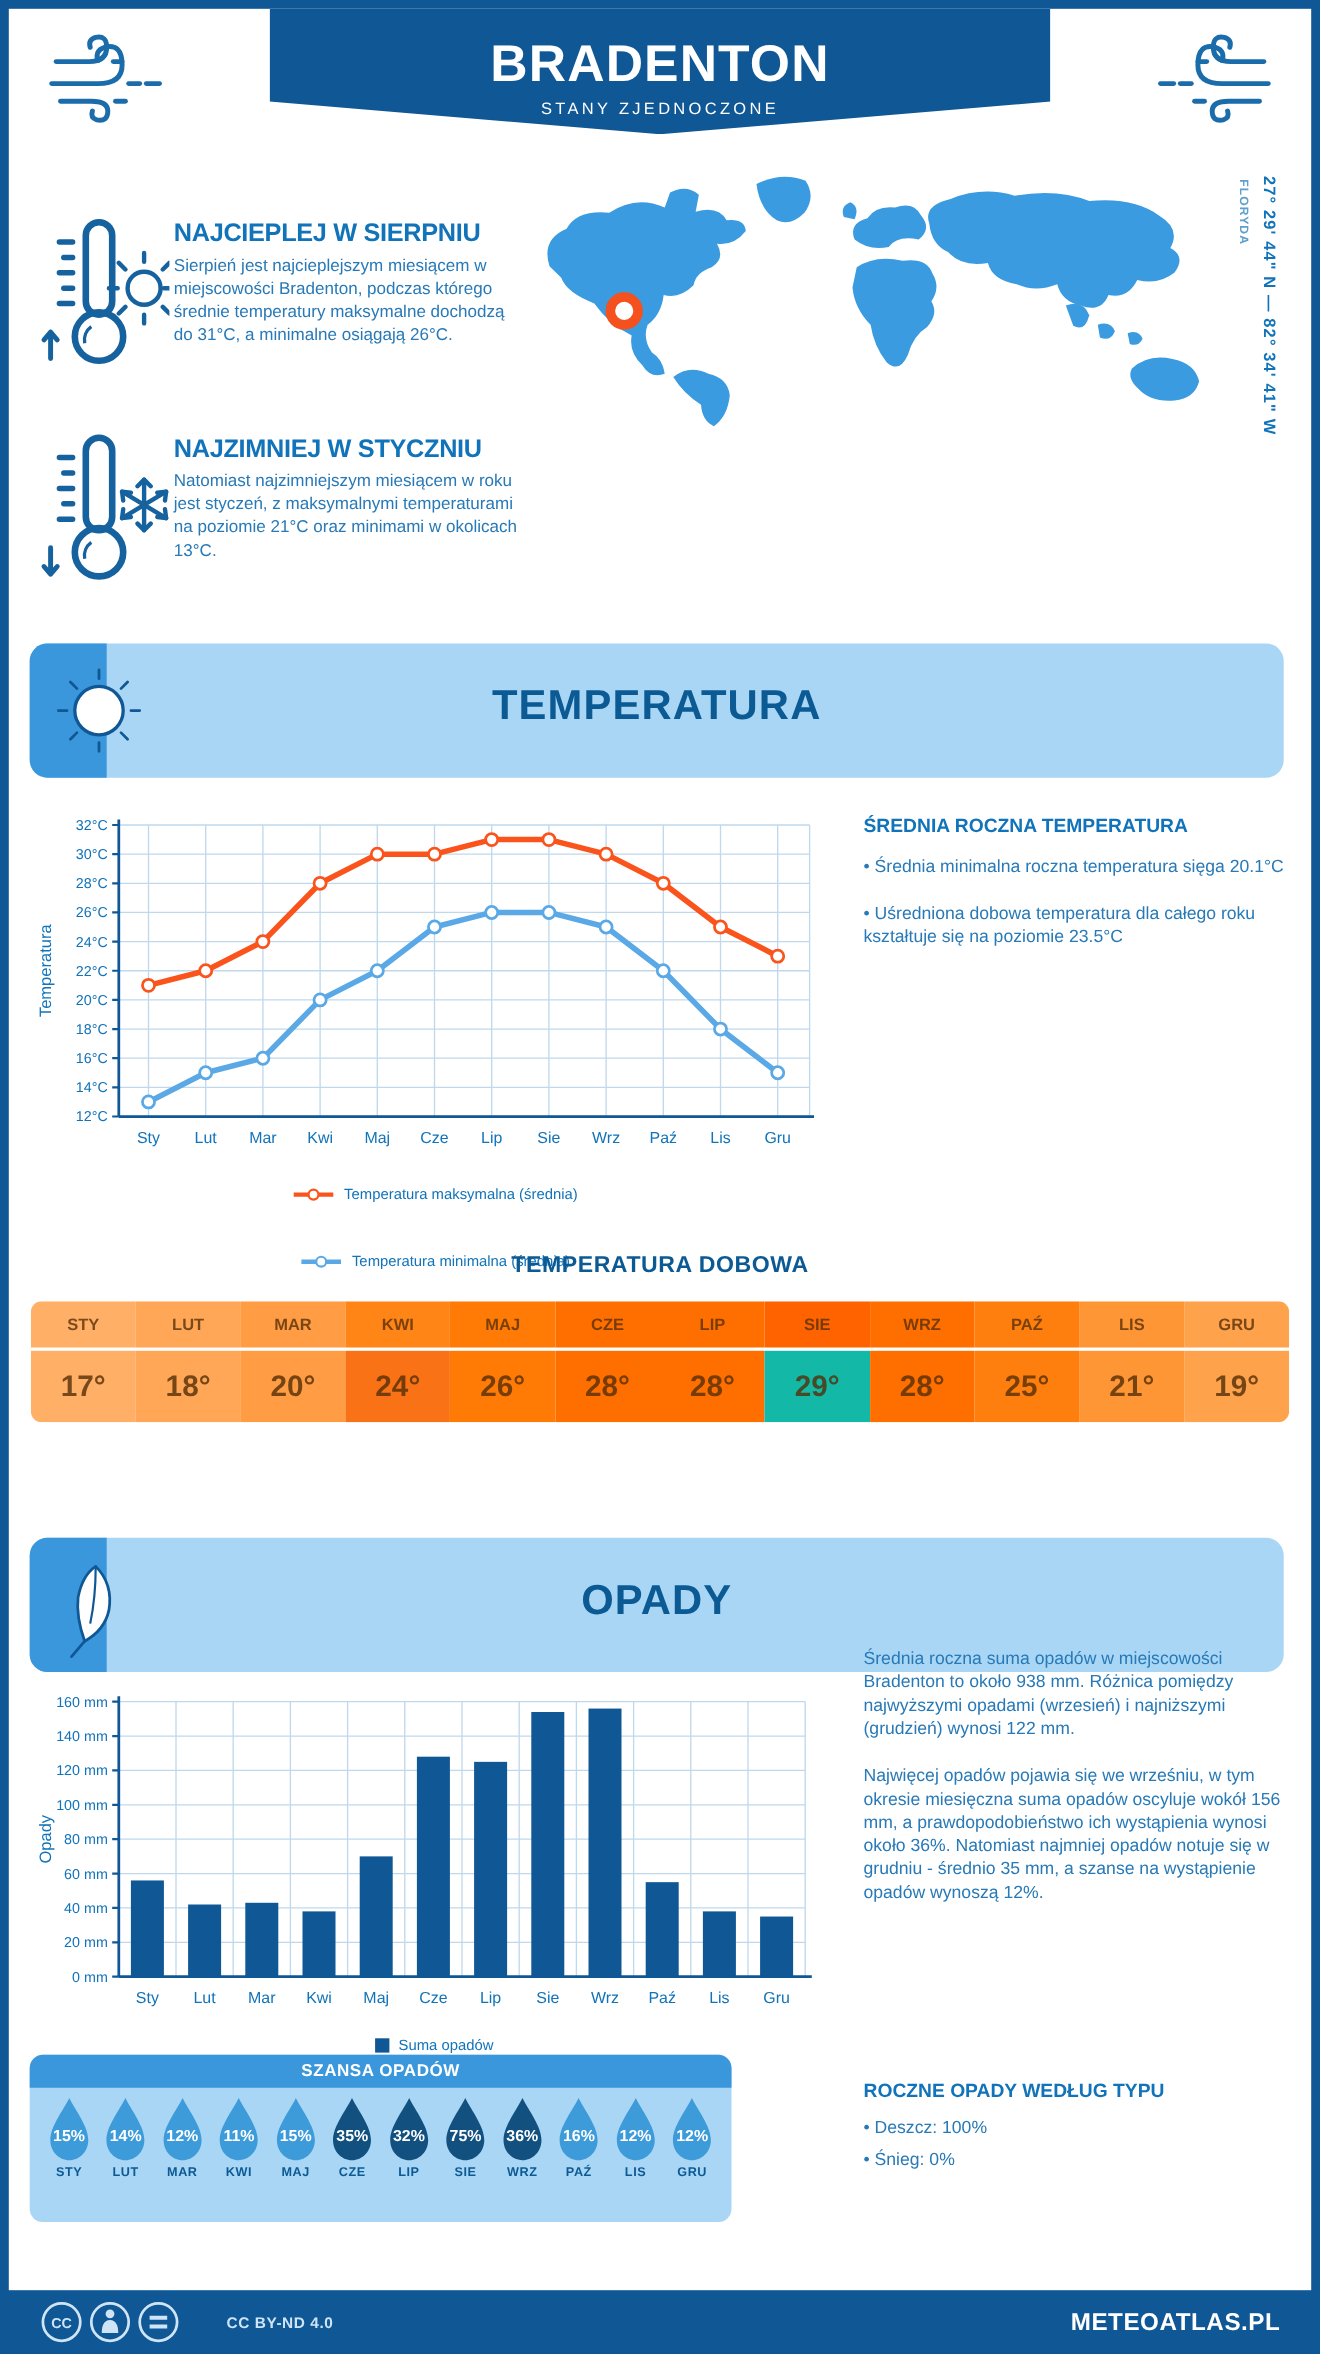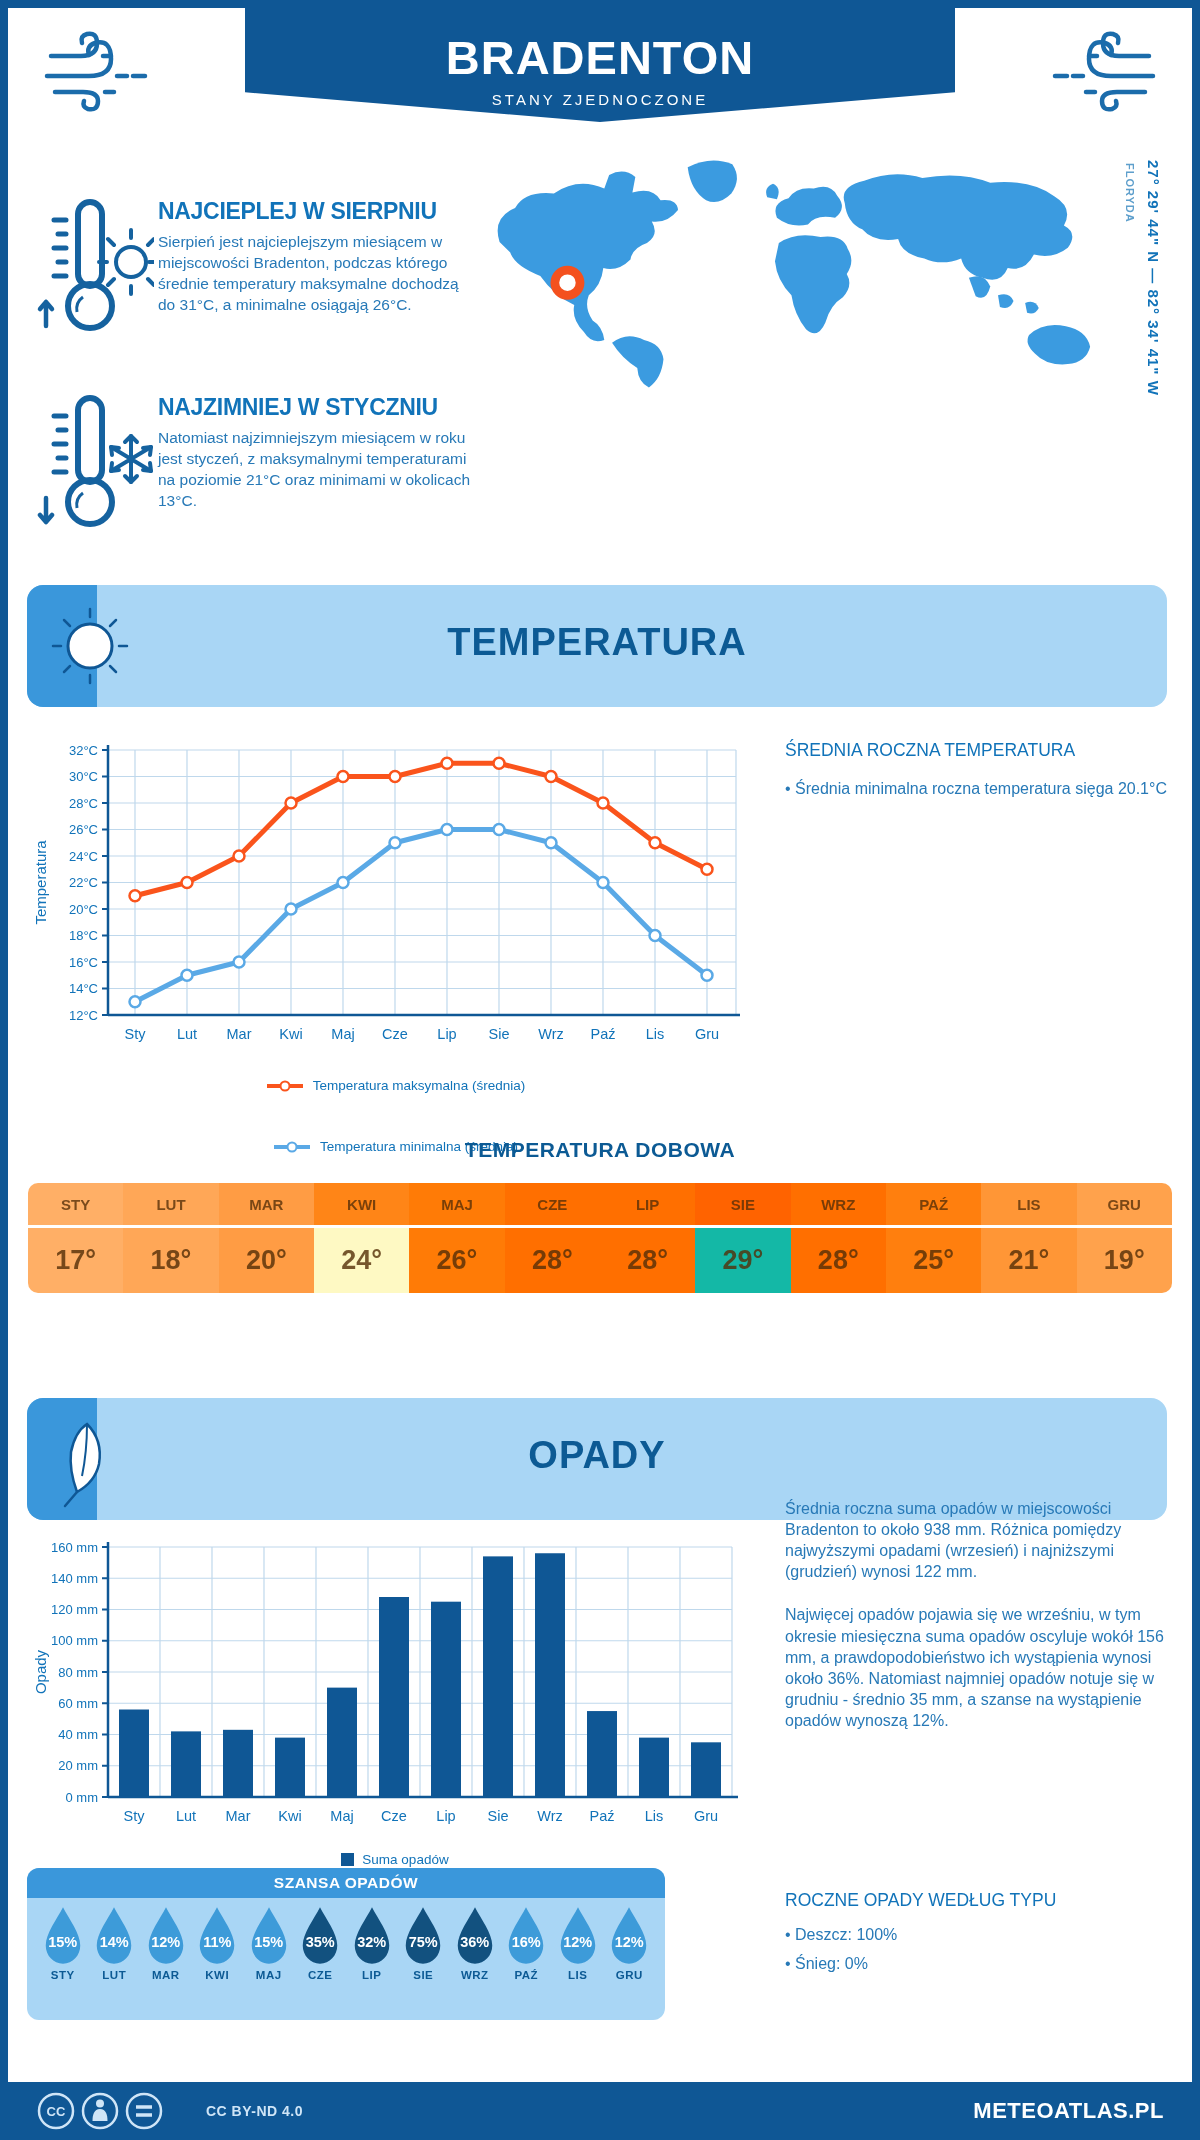--- a/index.html
+++ b/index.html
@@ -25,21 +25,21 @@
   .banner{left:27px;width:1140px;height:122px;background:#A9D6F5;border-radius:16px;}
   .banner .side{position:absolute;left:0;top:0;width:70px;height:122px;background:#3A97DB;
     border-radius:16px 0 0 16px;}
   .banner .btitle{position:absolute;left:0;right:0;top:36px;text-align:center;
     color:#0C5A94;font-size:38px;font-weight:bold;letter-spacing:1px;}
   .banner svg{position:absolute;left:22px;top:20px;}
   
   .legend-row{display:flex;justify-content:center;gap:46px;align-items:center;flex-direction:column;}
   .legend-item{display:flex;align-items:center;gap:8px;color:#1173B9;font-size:13.5px;}
   
-  .panel-title{color:#1173B9;font-size:17.5px;font-weight:normal;}
+  .panel-title{color:#1173B9;font-size:17.5px;font-weight:bold;}
   .panel-text{color:#2779B7;font-size:16px;line-height:1.32;}
   .panel-text p{margin:0 0 21px 0;}
   
   #daily-title,#chance-title{color:#0C5A94;font-weight:bold;}
   #daily-title{left:0;width:1200px;top:1138px;text-align:center;font-size:21px;letter-spacing:.5px;}
   #daily-table{left:28px;top:1183px;width:1144px;height:110px;border-radius:10px;overflow:hidden;
     display:flex;flex-direction:column;}
   #daily-table .row{display:flex;flex:1;}
   #daily-table .row.months{flex:0 0 42px;border-bottom:3px solid #fff;}
   #daily-table .cell{flex:1;display:flex;align-items:center;justify-content:center;}
@@ -256,20 +256,21 @@
       <line x1="2" y1="6" x2="38" y2="6" stroke="#5AA9E6" stroke-width="4"></line>
       <circle cx="20" cy="6" r="4.5" fill="#fff" stroke="#5AA9E6" stroke-width="2"></circle>
       </svg>
       <span>Temperatura minimalna (średnia)</span>
     </div>
   </div>
 
 <div class="abs panel-title" style="left:785px;top:740px;width:390px;">ŚREDNIA ROCZNA TEMPERATURA</div>
 <div class="abs panel-text" style="left:785px;top:778px;width:390px;" id="temp-bullets">
     <p>• Średnia minimalna roczna temperatura sięga 20.1°C</p>
+    <p>• Uśredniona dobowa temperatura dla całego roku kształtuje się na poziomie 23.5°C</p>
   </div>
 
 <div class="abs" id="daily-title">TEMPERATURA DOBOWA</div>
 <div class="abs" id="daily-table">
   <div class="row months">
       <div class="cell" style="background: rgb(255, 175, 102);">STY</div>
       <div class="cell" style="background: rgb(255, 167, 87);">LUT</div>
       <div class="cell" style="background: rgb(255, 156, 68);">MAR</div>
       <div class="cell" style="background: rgb(255, 133, 23);">KWI</div>
       <div class="cell" style="background: rgb(255, 123, 6);">MAJ</div>
@@ -278,21 +279,21 @@
       <div class="cell" style="background: rgb(255, 99, 0);">SIE</div>
       <div class="cell" style="background: rgb(255, 111, 0);">WRZ</div>
       <div class="cell" style="background: rgb(255, 127, 14);">PAŹ</div>
       <div class="cell" style="background: rgb(255, 150, 54);">LIS</div>
       <div class="cell" style="background: rgb(255, 162, 76);">GRU</div>
     </div>
   <div class="row values">
       <div class="cell" style="background: rgb(255, 175, 102);">17°</div>
       <div class="cell" style="background: rgb(255, 167, 87);">18°</div>
       <div class="cell" style="background: rgb(255, 156, 68);">20°</div>
-      <div class="cell" style="background: #fef9c3;">24°</div>
+      <div class="cell" style="background: #f97316;">24°</div>
       <div class="cell" style="background: rgb(255, 123, 6);">26°</div>
       <div class="cell" style="background: rgb(255, 111, 0);">28°</div>
       <div class="cell" style="background: rgb(255, 111, 0);">28°</div>
       <div class="cell" style="background: #14b8a6;">29°</div>
       <div class="cell" style="background: rgb(255, 111, 0);">28°</div>
       <div class="cell" style="background: rgb(255, 127, 14);">25°</div>
       <div class="cell" style="background: rgb(255, 150, 54);">21°</div>
       <div class="cell" style="background: rgb(255, 162, 76);">19°</div>
     </div>
 </div>

